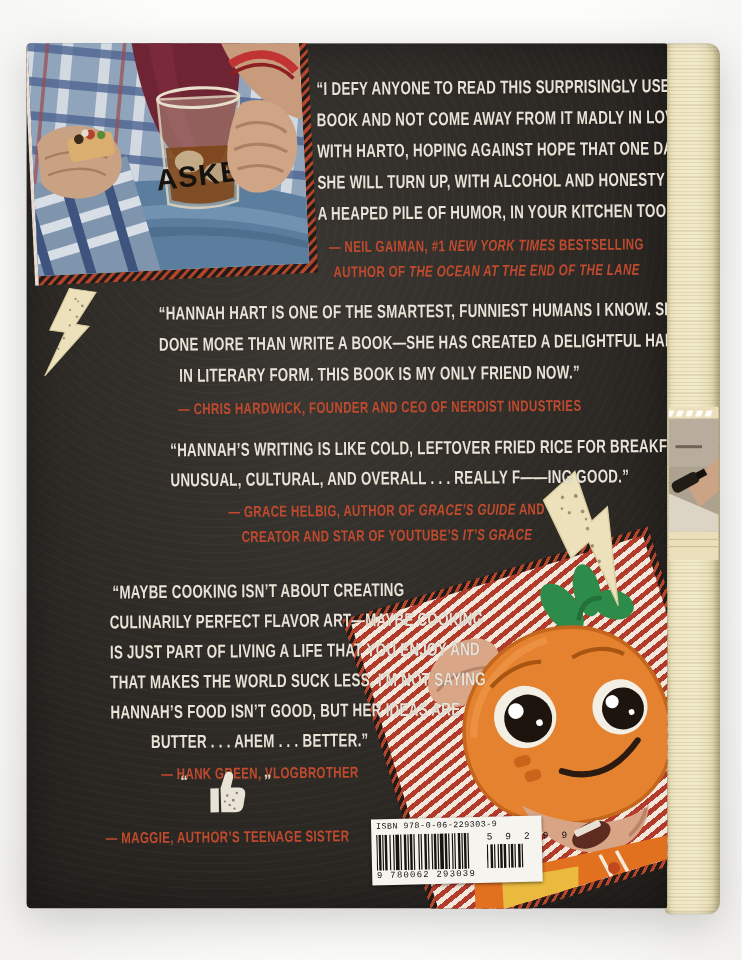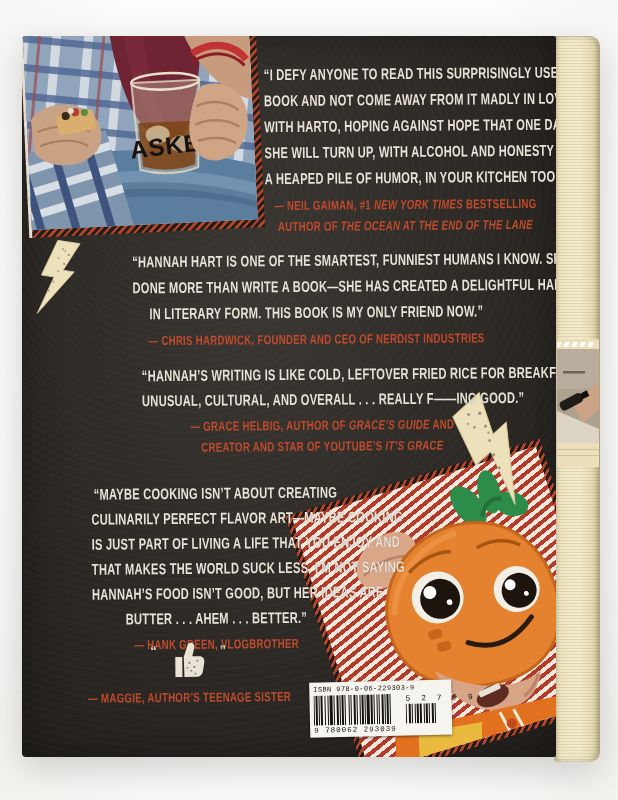--- a/index.html
+++ b/index.html
@@ -425,21 +425,21 @@
                 <div class="gap" style="width: 1px; flex: 0 0 1px;"></div>
                 <div class="bar" style="width: 1px; flex: 0 0 1px;"></div>
                 <div class="gap" style="width: 1px; flex: 0 0 1px;"></div>
                 <div class="bar" style="width: 2px; flex: 0 0 2px;"></div>
                 <div class="gap" style="width: 1px; flex: 0 0 1px;"></div>
                 <div class="bar" style="width: 1px; flex: 0 0 1px;"></div>
               </div>
             <div id="ean-digits">9 780062 293039</div>
           </div>
           <div id="addon-block">
-            <div id="price-code">5 2 7 9 9</div>
+            <div id="price-code">5 9 2 9 9</div>
             <div class="bars" id="addon-bars">
                 <div class="bar" style="width: 1px; flex: 0 0 1px;"></div>
                 <div class="gap" style="width: 2px; flex: 0 0 2px;"></div>
                 <div class="bar" style="width: 2px; flex: 0 0 2px;"></div>
                 <div class="gap" style="width: 1px; flex: 0 0 1px;"></div>
                 <div class="bar" style="width: 1px; flex: 0 0 1px;"></div>
                 <div class="gap" style="width: 2px; flex: 0 0 2px;"></div>
                 <div class="bar" style="width: 1px; flex: 0 0 1px;"></div>
                 <div class="gap" style="width: 1px; flex: 0 0 1px;"></div>
                 <div class="bar" style="width: 2px; flex: 0 0 2px;"></div>

